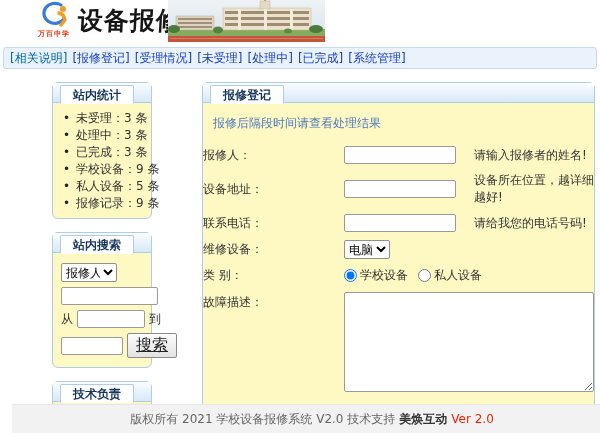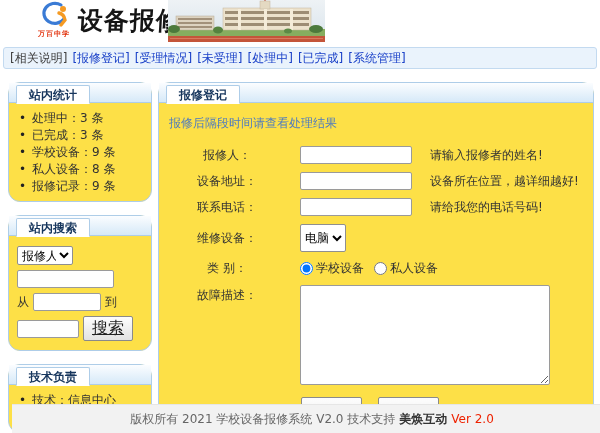--- a/index.html
+++ b/index.html
@@ -20,27 +20,27 @@
     transform:skewX(-3deg); letter-spacing:1px;
   }
   .school-photo { position:absolute; left:168px; top:0; width:157px; height:42px; display:block; }
   
   .navbar {
     margin:5px 3px 0 3px; height:22px;
     background:#eaf3fc; border:1px solid #c3daf0; border-radius:3px;
     padding:2px 6px; display:flex; align-items:center; gap:5px;
   }
   .nav-link { color:#1a41c8; text-decoration:none; font-size:12px; white-space:nowrap; }
-  .nav-link.hl { color:#404040; }
+  .nav-link.hl { color:#0369a1; }
   
   .content { display:flex; margin:13px 6px 0 8px; align-items:flex-start; }
   .sidebar { width:144px; margin-right:6px; flex:none; }
   .main { flex:1; }
   
-  .panel { border:1px solid #aecde8; background:#fde047; margin-bottom:13px; border-radius:12px; }
+  .panel { border:1px solid #aecde8; background:#fef9c3; margin-bottom:13px; border-radius:6px;margin-left:44px; }
   .panel-head {
     height:20px; position:relative;
     background:linear-gradient(#fbfdff, #d6e9f8);
     border-bottom:1px solid #aecde8;
   }
   .panel-tab {
     position:absolute; left:7px; top:2px; height:19px;
     background:#fff; border:1px solid #aecde8; border-bottom:1px solid #fff;
     border-radius:2px 2px 0 0; padding:2px 12px 0 12px;
     font-weight:bold; font-size:12px; color:#17365d; line-height:15px;
@@ -68,27 +68,27 @@
     font-size:16px; padding:1px 8px; color:#222;
     background:linear-gradient(#fdfdfd,#e2e2e2);
     border:1px solid #8a8a8a; border-radius:2px; cursor:pointer;
     font-family:"DejaVu Sans", sans-serif; white-space:nowrap;text-decoration:underline;
   }
   
   .main-panel { min-height:297px; margin-bottom:0; }
   .notice { color:#4e7bbf; font-size:12px; margin:12px 0 14px 10px; }
   .form-row { margin-bottom:8px; display:flex; align-items:center; }
   .flabel {
-    width:136px; text-align:center; margin-right:5px;
+    width:136px; text-align:left; margin-right:5px;
     font-size:12px; color:#333; flex:none;
   }
   .ftext { width:112px; }
   .fhint { margin-left:18px; font-size:12px; color:#333; }
   .dev-select {
-    height:28px; font-size:12px; border:1px solid #8f8f8f; border-radius:2px;
+    height:19px; font-size:12px; border:1px solid #8f8f8f; border-radius:2px;
     background:#fff; font-family:"DejaVu Sans", sans-serif;
   }
   .radio-row label { font-size:12px; margin-right:10px; }
   .radio-row input { margin:0 3px 0 0; vertical-align:-2px; }
   .desc-row { align-items:flex-start; }
   .desc-row .flabel { margin-top:2px; }
   .ftextarea {
     width:250px; height:100px; border:1px solid #9a9a9a; border-radius:2px;
     resize:both; font-family:"DejaVu Sans", sans-serif; font-size:12px;
   }
@@ -159,24 +159,25 @@
 
 <div class="content">
 
   <div class="sidebar">
 
     <div class="panel">
       <div class="panel-head">
         <span class="panel-tab">站内统计</span>
       </div>
       <ul class="side-list">
+        <li>未受理：3 条</li>
         <li>处理中：3 条</li>
         <li>已完成：3 条</li>
         <li>学校设备：9 条</li>
-        <li>私人设备：8 条</li>
+        <li>私人设备：5 条</li>
         <li>报修记录：9 条</li>
       </ul>
     </div>
 
     <div class="panel">
       <div class="panel-head">
         <span class="panel-tab">站内搜索</span>
       </div>
       <div class="search-body">
         <div class="search-row" style="margin-top:0;">

